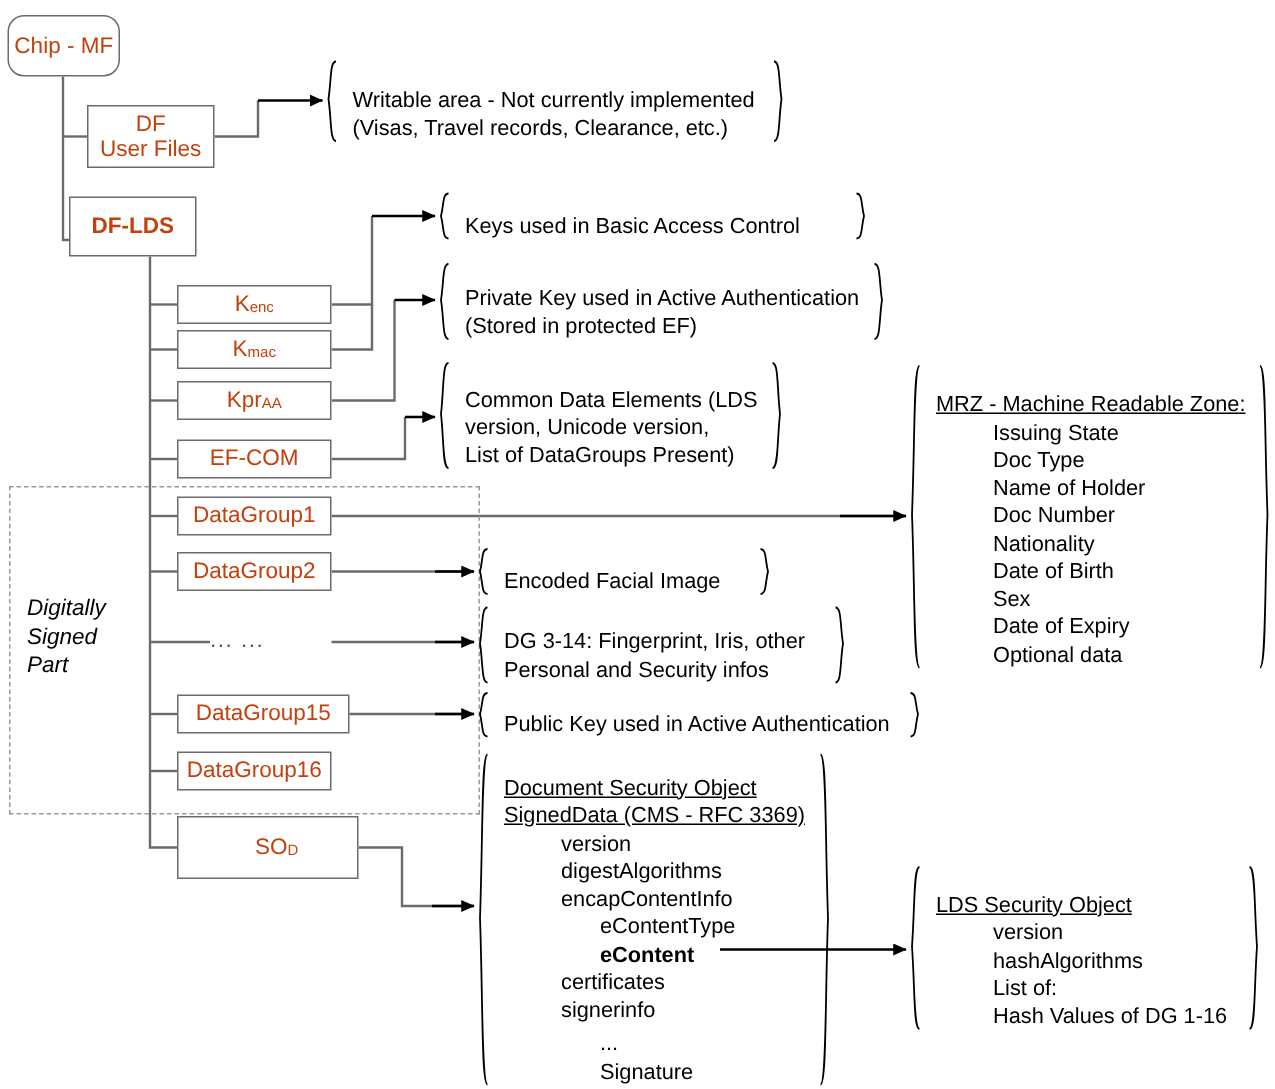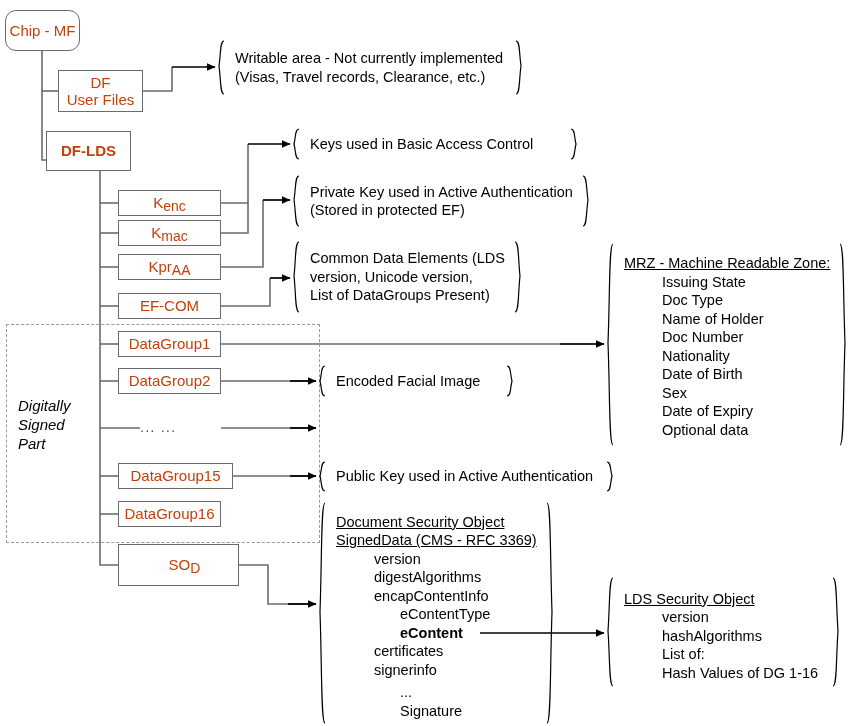--- a/index.html
+++ b/index.html
@@ -32,33 +32,33 @@
     text-align: center;
     font-size: 15px;
     line-height: 1.15;
     color: #c2410c;
     white-space: pre-line;
   }
   .box.rounded {
     border-radius: 11px;
     border-color: #6b6b6b;
   }
-  .box sub { font-size: 14px; vertical-align: baseline; position: relative; top: 3px; }
+  .box sub { font-size: 10px; vertical-align: baseline; position: relative; top: 3px; }
 
   .ellipsis {
     position: absolute;
     font-size: 15px;
     letter-spacing: 1px;
     color: #555;
   }
 
   .brace-block {
     position: absolute;
     display: flex;
-    align-items: center;
+    align-items: flex-end;
   }
   .brace {
     position: relative;
     width: 11px;
     flex: 0 0 11px;
   }
   .brace svg { display: block; width: 11px; height: 100%; }
   .brace-text {
     flex: 1 1 auto;
     display: flex;
@@ -295,20 +295,36 @@
     <div class="brace-text">
       <span class="ln">Encoded Facial Image</span>
     </div>
     <div class="brace">
       <svg viewBox="0 0 11 32" preserveAspectRatio="none">
           <path d="M2,1 C6,1 5,8 7,16 C5,24 6,31 2,31" fill="none" stroke="#000" stroke-width="1.2"></path>
         </svg>
     </div>
   </div>
 
+  <div class="brace-block" style="left:316px; top:404px; width:250px; height:52px;">
+    <div class="brace">
+      <svg viewBox="0 0 11 52" preserveAspectRatio="none">
+          <path d="M9,1 C5,1 6,12 4,25 C6,38 5,51 9,51" fill="none" stroke="#000" stroke-width="1.2"></path>
+        </svg>
+    </div>
+    <div class="brace-text">
+      <span class="ln">DG 3-14: Fingerprint, Iris, other</span>
+      <span class="ln">Personal and Security infos</span>
+    </div>
+    <div class="brace">
+      <svg viewBox="0 0 11 52" preserveAspectRatio="none">
+          <path d="M2,1 C6,1 5,12 7,25 C5,38 6,51 2,51" fill="none" stroke="#000" stroke-width="1.2"></path>
+        </svg>
+    </div>
+  </div>
 
   <div class="brace-block" style="left:316px; top:461px; width:300px; height:31px;">
     <div class="brace">
       <svg viewBox="0 0 11 31" preserveAspectRatio="none">
           <path d="M9,1 C5,1 6,8 4,15 C6,23 5,30 9,30" fill="none" stroke="#000" stroke-width="1.2"></path>
         </svg>
     </div>
     <div class="brace-text">
       <span class="ln">Public Key used in Active Authentication</span>
     </div>

